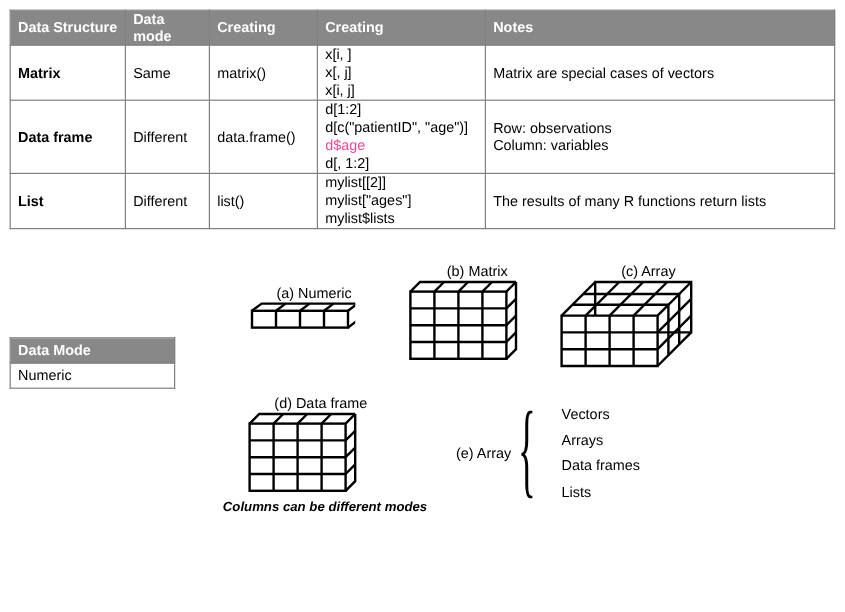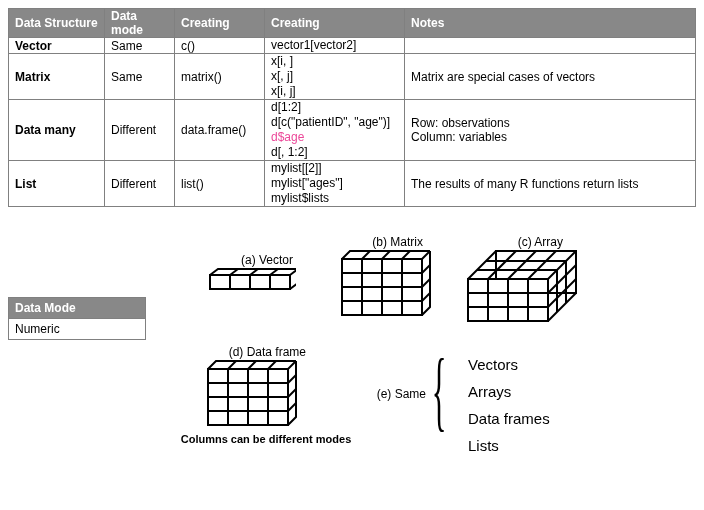--- a/index.html
+++ b/index.html
@@ -41,61 +41,52 @@
     width: 138px;
   }
   table.mode th, table.mode td {
     border: 1px solid #808080;
     padding: 3px 6px;
     text-align: left;
     font-size: 12px;
   }
   table.mode th { background: #888; color: #fff; font-weight: bold; }
   .label { font-size: 12px; text-align: right; position: absolute; whitespace: nowrap; }
-  .caption { font-size: 11px; font-weight: bold; text-align: center; position: absolute; }
+  .caption { font-size: 11px; font-weight: bold; text-align: right; position: absolute; font-style: italic; }
   svg { position: absolute; }
   .brace { position: absolute; font-size: 88px; font-family: "Times New Roman", serif; line-height: 1; transform: scaleX(0.35); }
-  .listitems { position: absolute; font-size: 15px; line-height: 1.8; }
+  .listitems { position: absolute; font-size: 12px; line-height: 1.8; }
 </style>
 </head>
 <body>
 
 <table class="main">
   <thead>
     <tr>
       <th style="width:96px">Data Structure</th>
       <th style="width:70px">Data mode</th>
       <th style="width:90px">Creating</th>
       <th style="width:140px">Creating</th>
       <th>Notes</th>
     </tr>
   </thead>
   <tbody>
-    <tr>
-      <td class="structure">Vector</td>
-      <td>Same</td>
-      <td>c()</td>
-      <td>
-          <div class="idx-line">vector1[vector2]</div>
-        </td>
-      <td></td>
-    </tr>
     <tr>
       <td class="structure">Matrix</td>
       <td>Same</td>
       <td>matrix()</td>
       <td>
         <div class="idx-line">x[i, ]</div>
         <div class="idx-line">x[, j]</div>
         <div class="idx-line">x[i, j]</div>
       </td>
       <td>Matrix are special cases of vectors</td>
     </tr>
     <tr>
-      <td class="structure">Data many</td>
+      <td class="structure">Data frame</td>
       <td>Different</td>
       <td>data.frame()</td>
       <td>
         <div class="idx-line">d[1:2]</div>
         <div class="idx-line">d[c("patientID", "age")]</div>
         <div class="idx-line red">d$age</div>
         <div class="idx-line">d[, 1:2]</div>
       </td>
       <td style="white-space:pre-line">Row: observations
 Column: variables</td>
@@ -120,21 +111,21 @@
     <tbody>
         <tr>
           <th>Data Mode</th>
         </tr>
     <tr>
           <td>Numeric</td>
         </tr>
   </tbody>
     </table>
 
-  <div class="label" style="left:205px; top:18px; width:80px">(a) Vector</div>
+  <div class="label" style="left:205px; top:18px; width:80px">(a) Numeric</div>
   <svg style="left:200px; top:32px" width="88" height="26" viewBox="0 0 88 26">
     <g fill="#fff" stroke="#000" stroke-width="2">
       <rect x="2" y="8" width="80" height="14"></rect>
       <line x1="22" y1="8" x2="22" y2="22"></line>
         <line x1="42" y1="8" x2="42" y2="22"></line>
         <line x1="62" y1="8" x2="62" y2="22"></line>
       <polyline points="2,8 10,2 90,2" fill="none"></polyline>
       <polyline points="82,22 90,16 90,2" fill="none"></polyline>
       <line x1="22" y1="8" x2="30" y2="2"></line>
         <line x1="42" y1="8" x2="50" y2="2"></line>
@@ -209,21 +200,21 @@
       <line x1="22" y1="10" x2="30" y2="2"></line>
         <line x1="42" y1="10" x2="50" y2="2"></line>
         <line x1="62" y1="10" x2="70" y2="2"></line>
       <line x1="82" y1="24" x2="90" y2="16"></line>
         <line x1="82" y1="38" x2="90" y2="30"></line>
         <line x1="82" y1="52" x2="90" y2="44"></line>
     </g>
   </svg>
   <div class="caption" style="left:168px; top:198px; width:180px">Columns can be different modes</div>
 
-  <div class="label" style="left:358px; top:152px; width:60px; text-align:right">(e) Same</div>
+  <div class="label" style="left:358px; top:152px; width:60px; text-align:right">(e) Array</div>
   <div class="brace" style="left:410px; top:112px">{</div>
   <div class="listitems" style="left:460px; top:116px">
     <div>Vectors</div>
     <div>Arrays</div>
     <div>Data frames</div>
     <div>Lists</div>
   </div>
 
 </div>
 

